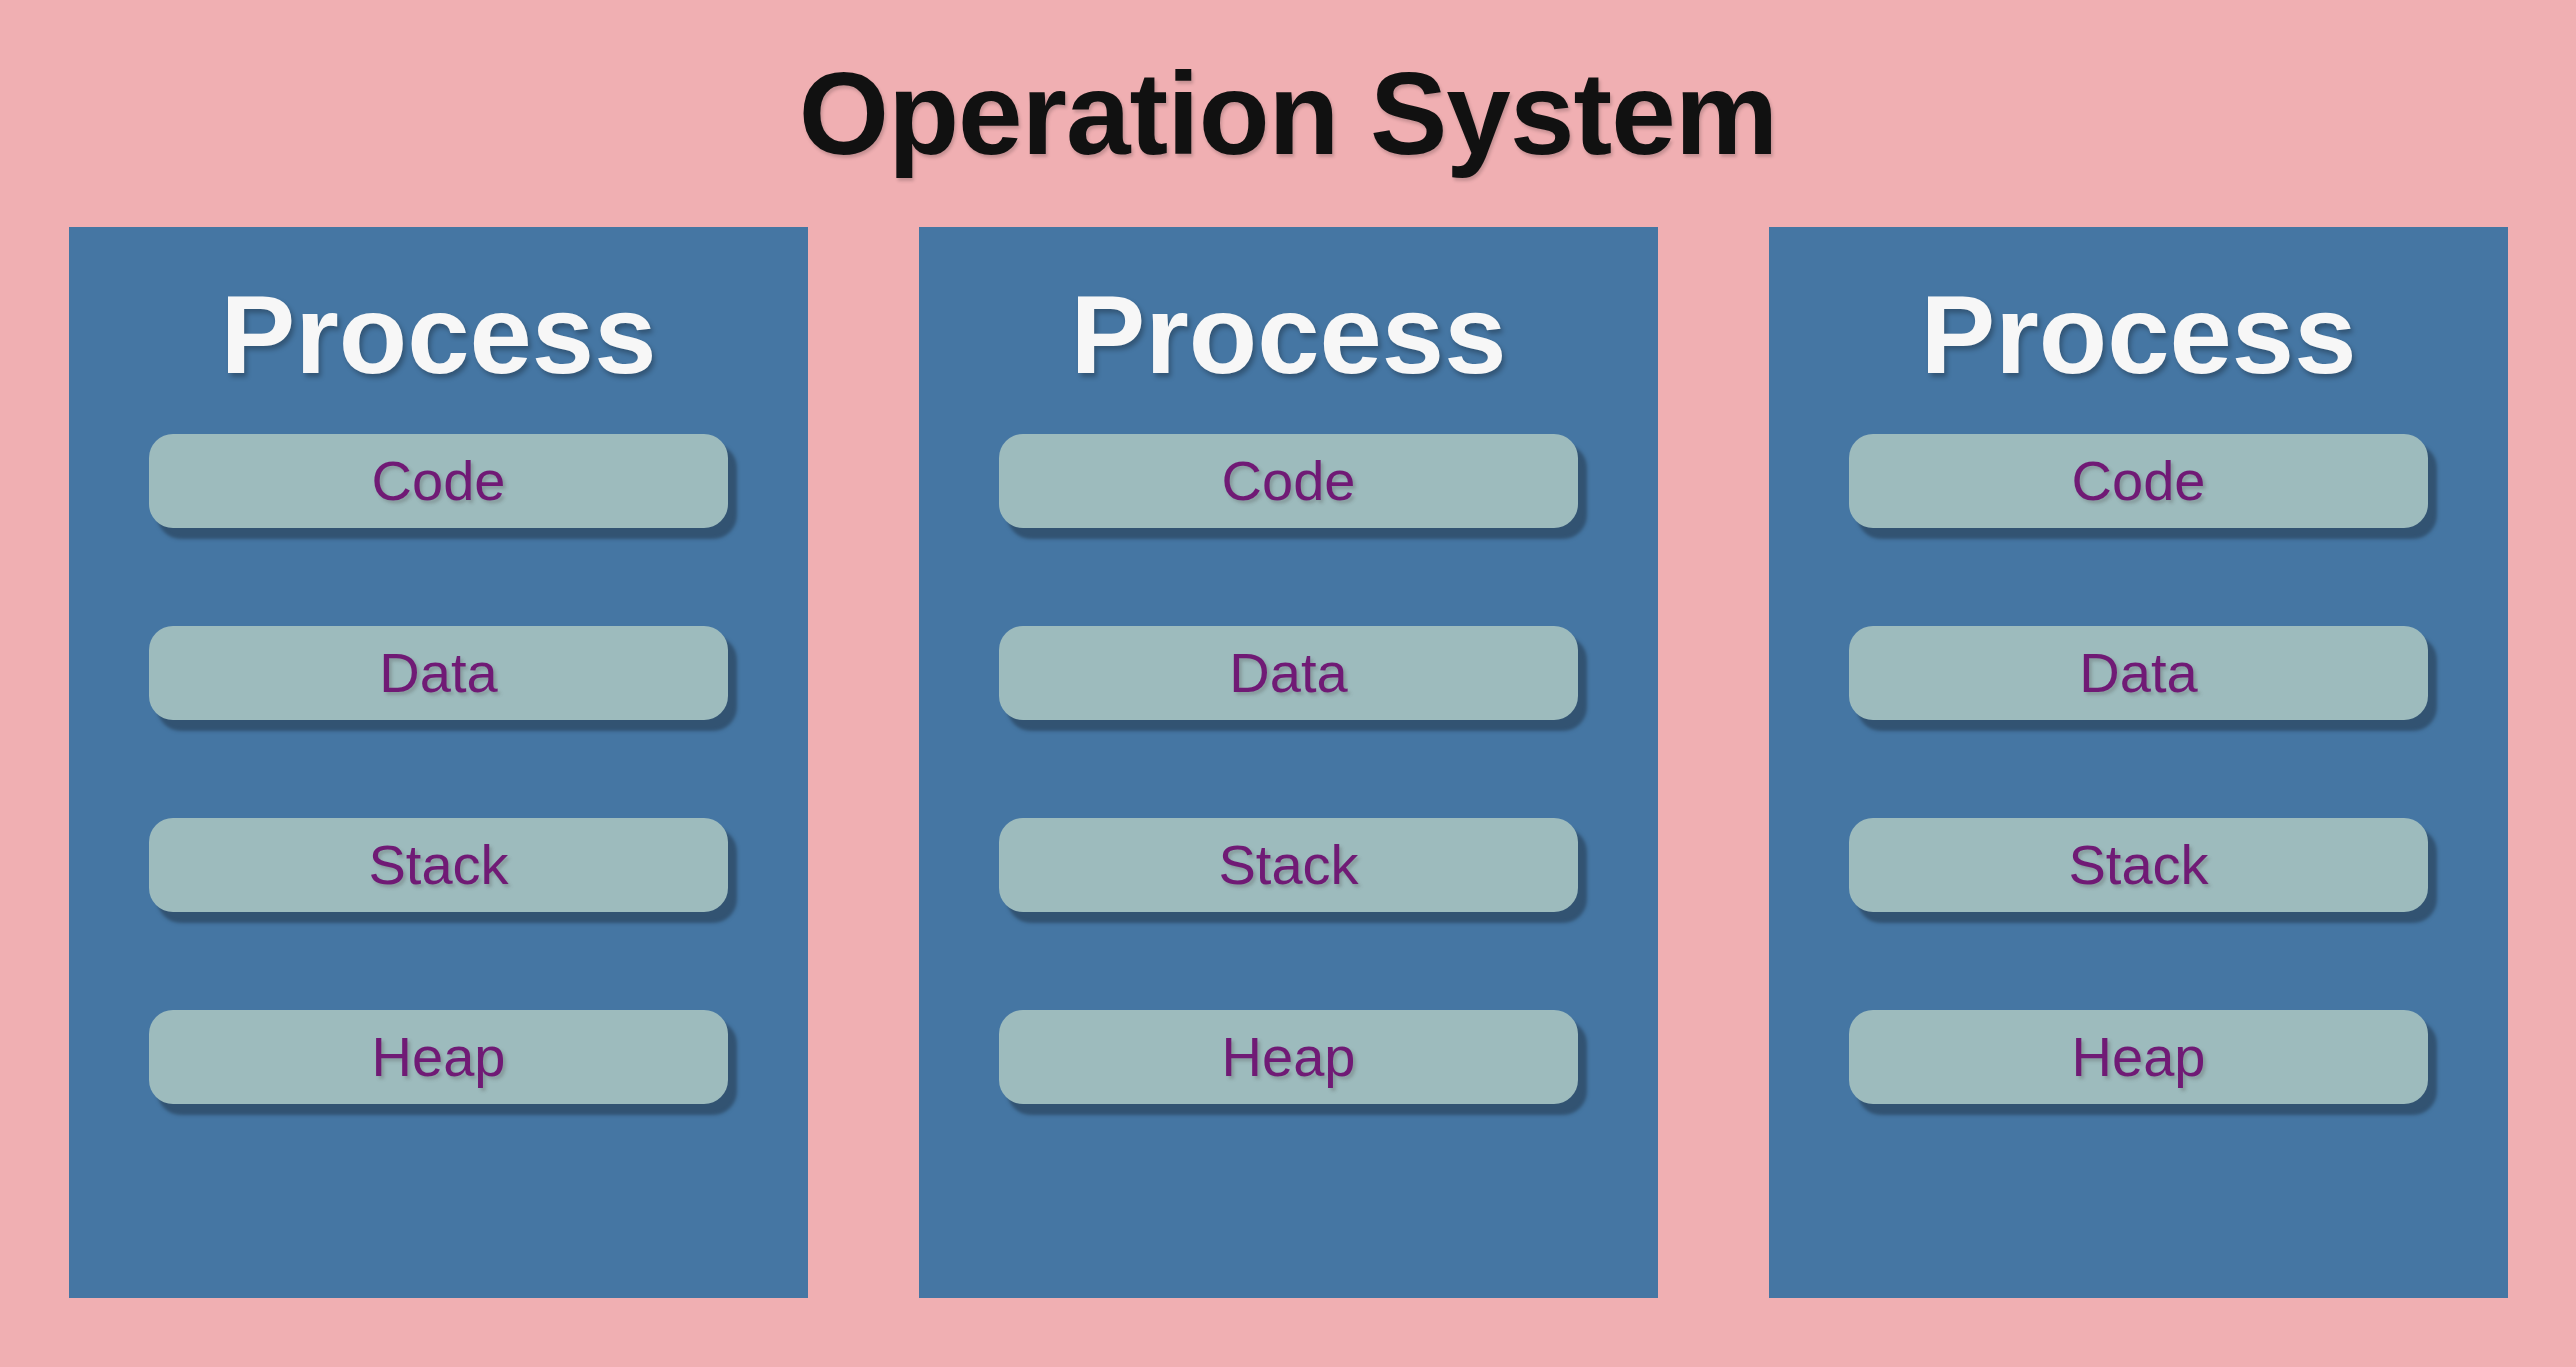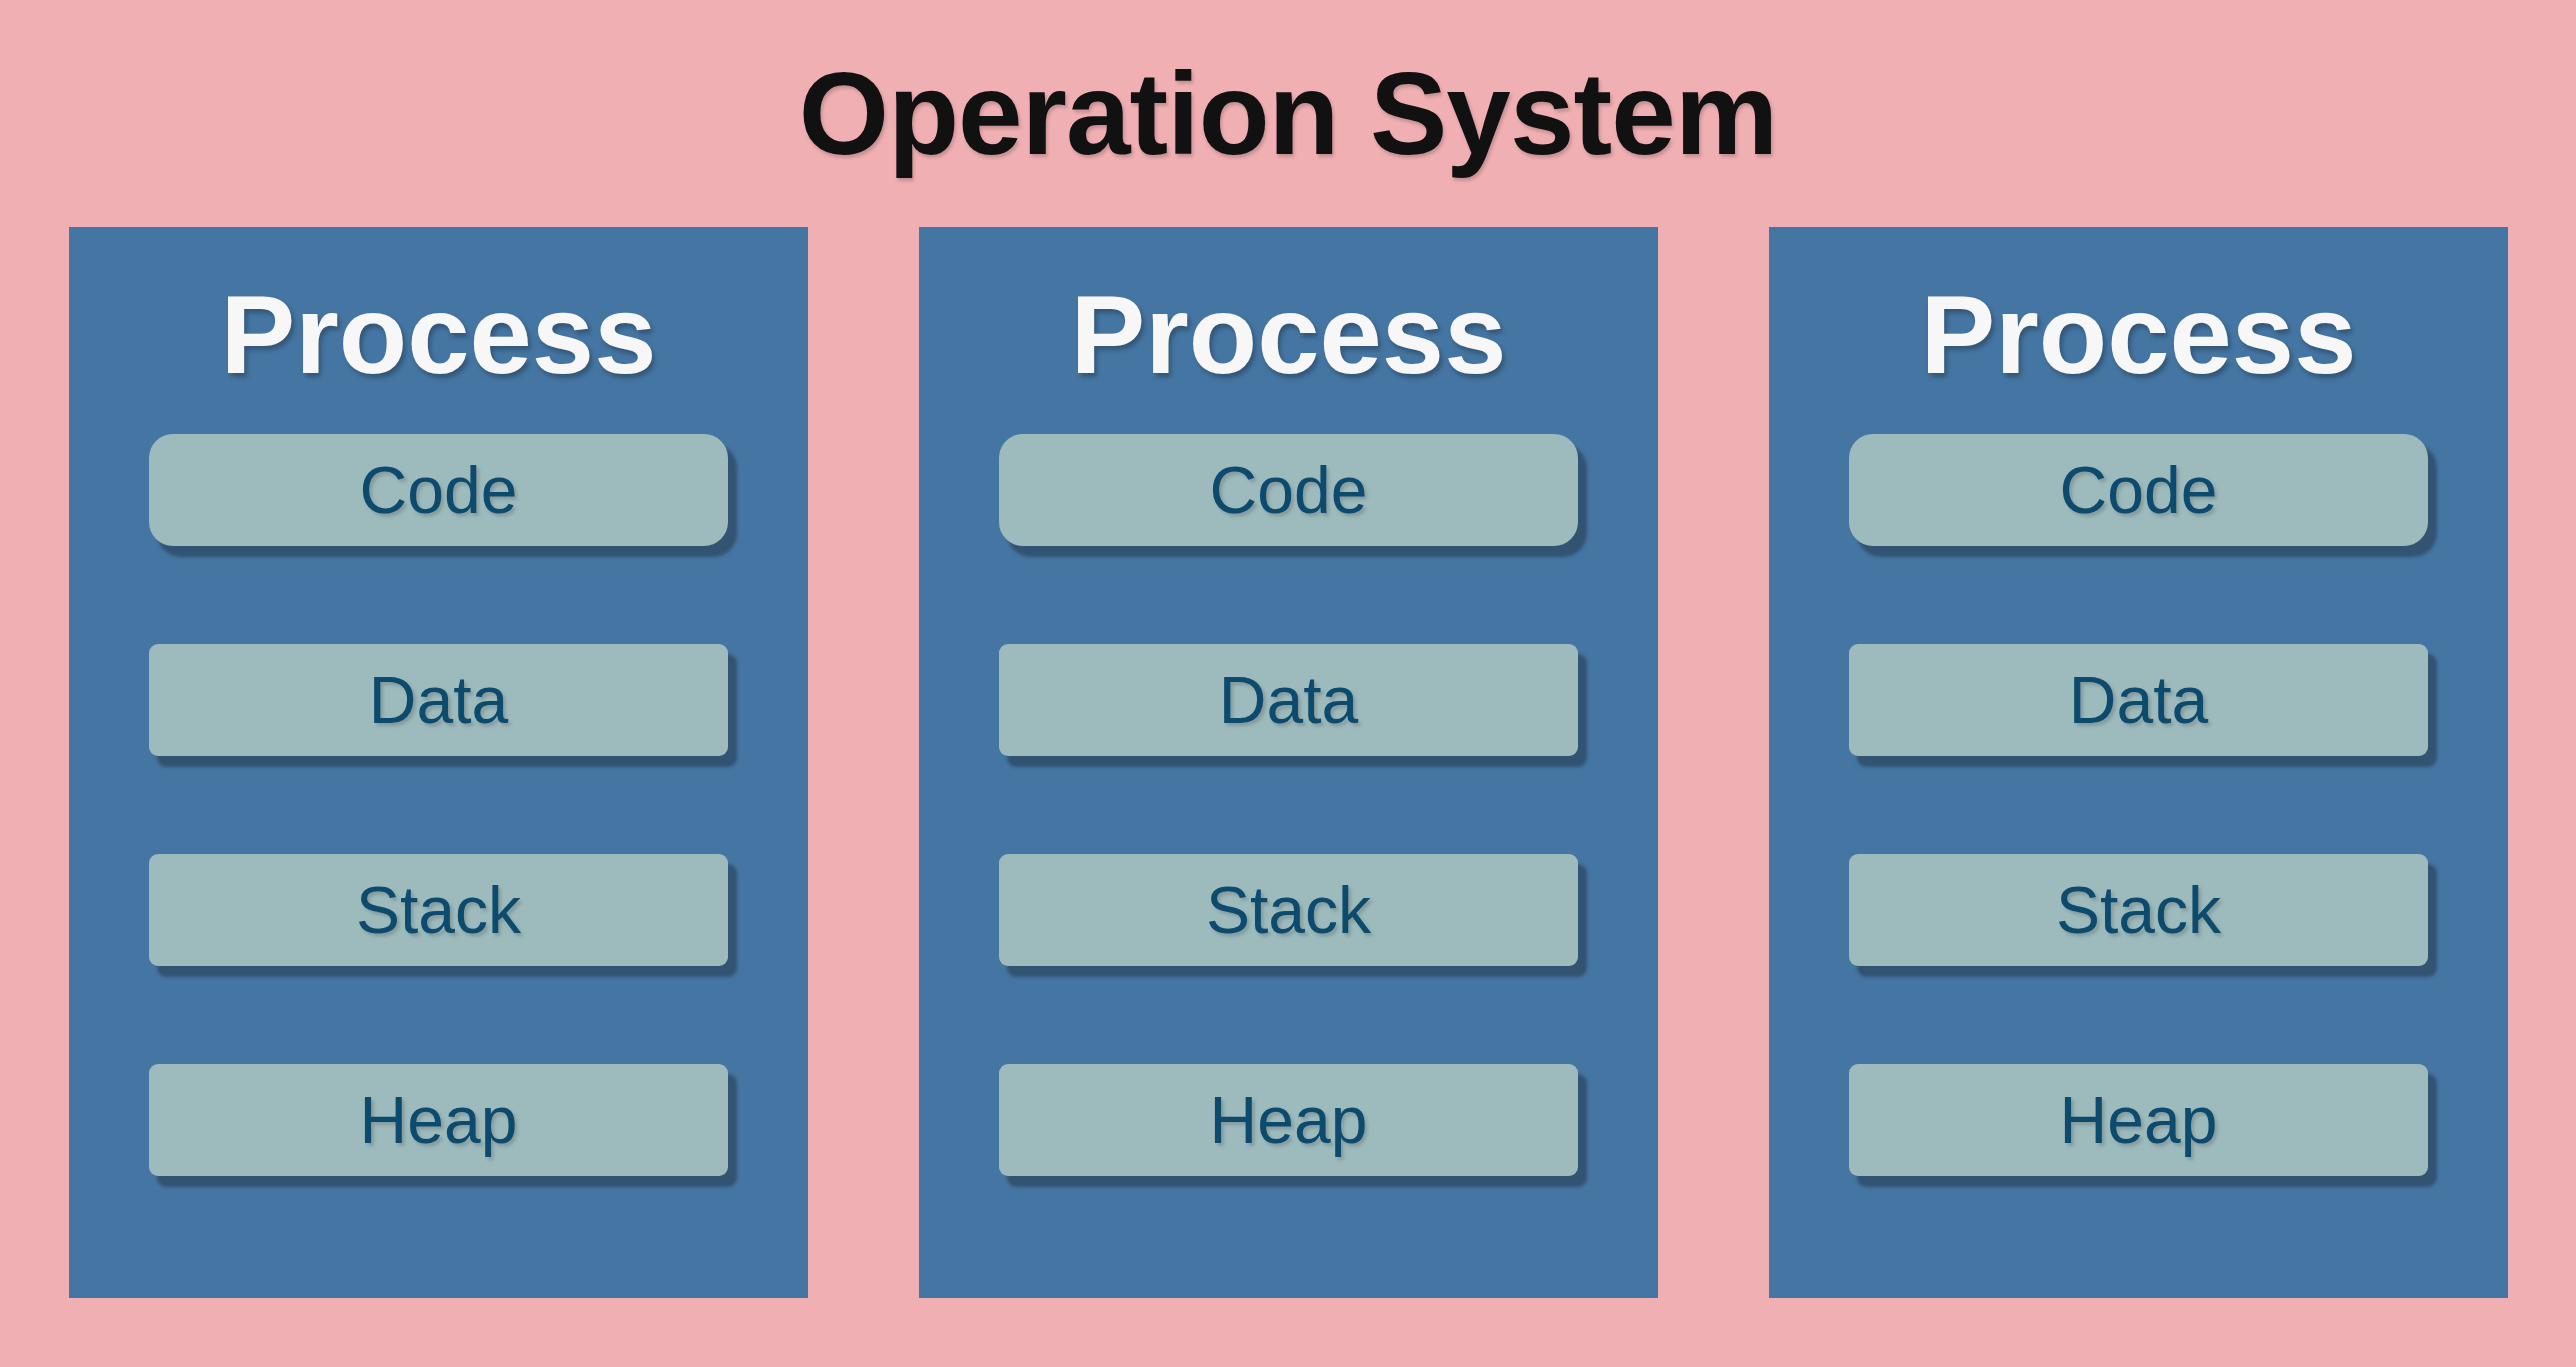--- a/index.html
+++ b/index.html
@@ -48,34 +48,33 @@
     height: 198px;
     display: flex;
     align-items: center;
     justify-content: center;
     font-size: 112px;
     font-weight: 700;
     color: #F7F7F7;
     text-shadow: 2.6px 4.3px 5.2px rgba(0,0,0,0.28);
   }
   .cell {
-    height: 112px;
+    height: 94px;
     border-radius: 24px;
     background: #9DBBBD;
     display: flex;
     align-items: center;
     justify-content: center;
-    font-size: 66px;
-    color: #0c4a6e;
+    font-size: 56px;
+    color: #701a75;
     box-shadow: 8.6px 10.3px 3.4px rgba(35, 55, 75, 0.55);
     text-shadow: 2.6px 3.4px 3.4px rgba(80,80,80,0.30);
   }
   .cell + .cell {
     margin-top: 98px;
-    border-radius: 9px;
   }
 </style>
 </head>
 <body>
 
 <div class="canvas">
 
   <div class="diagram-title">Operation System</div>
 
   <div class="process-row">

